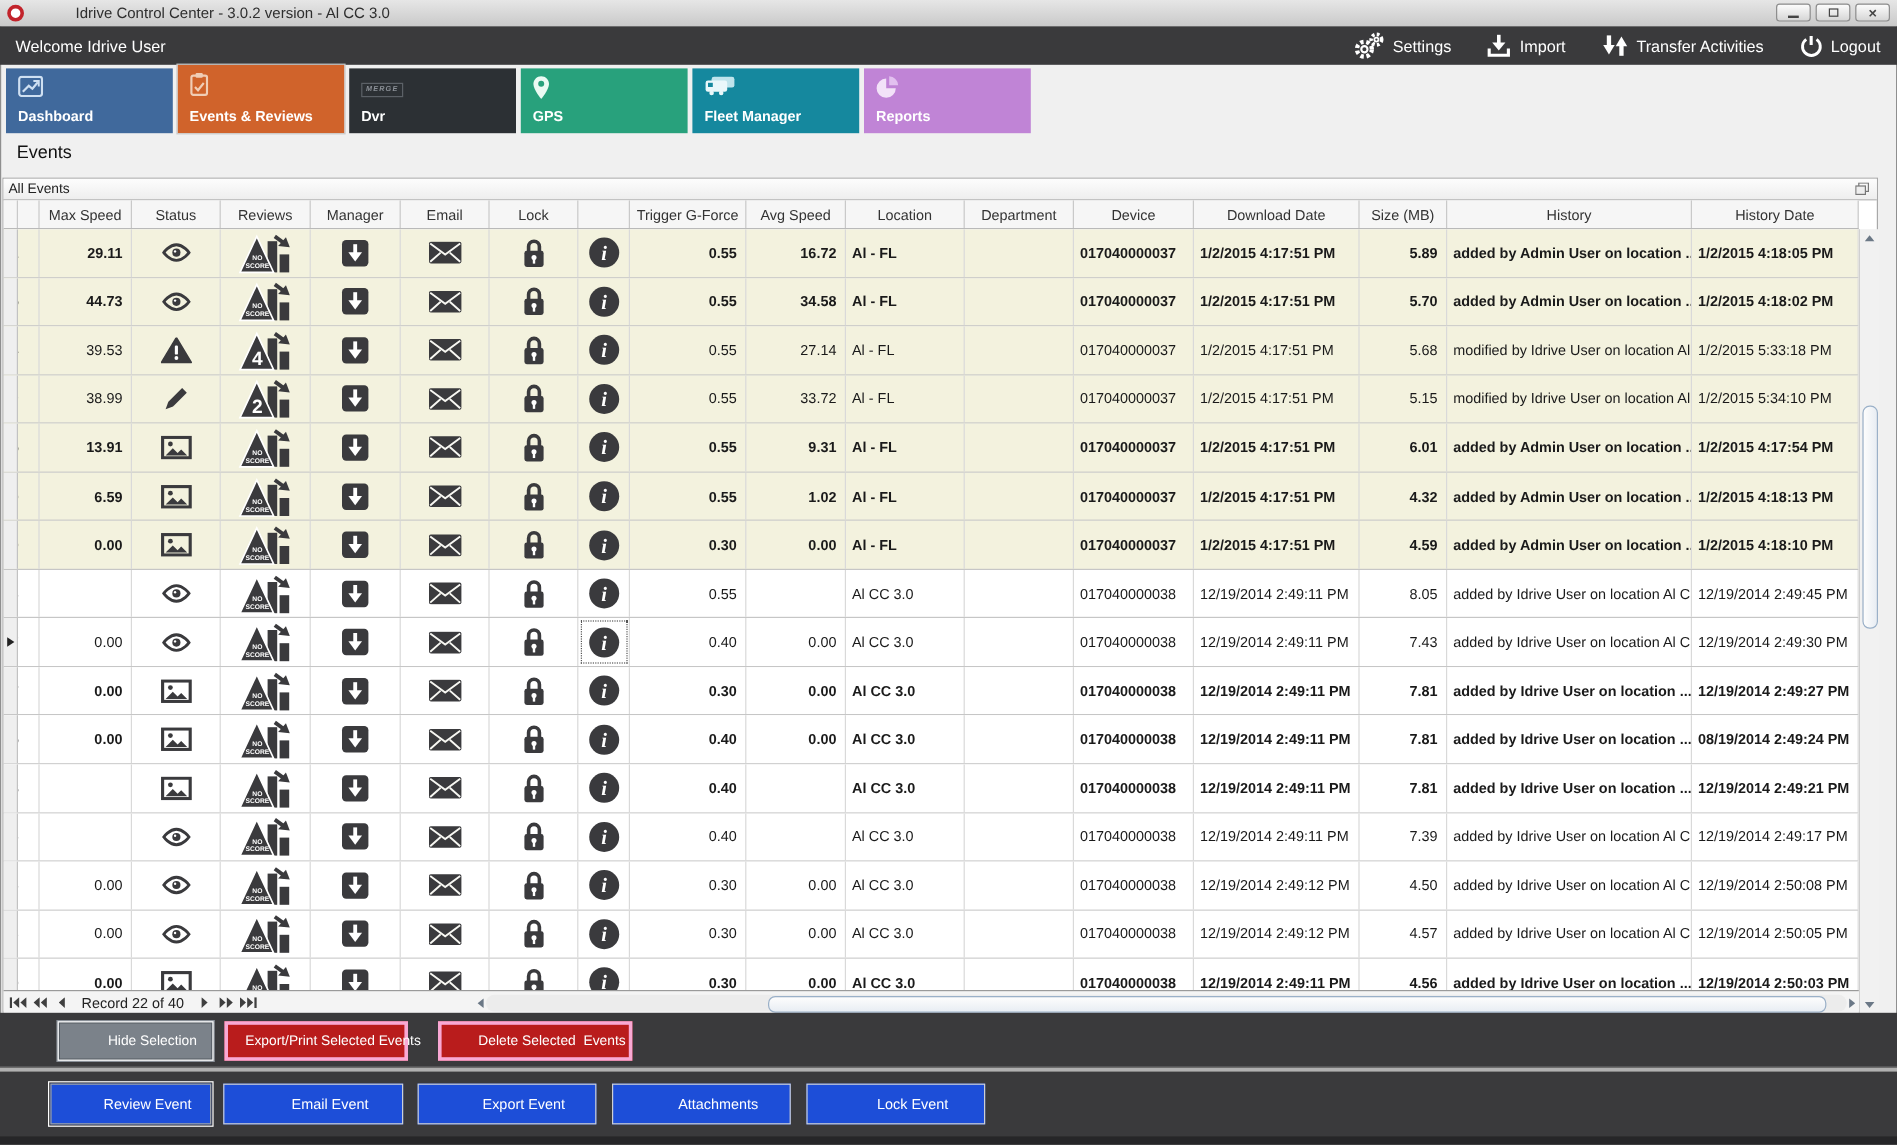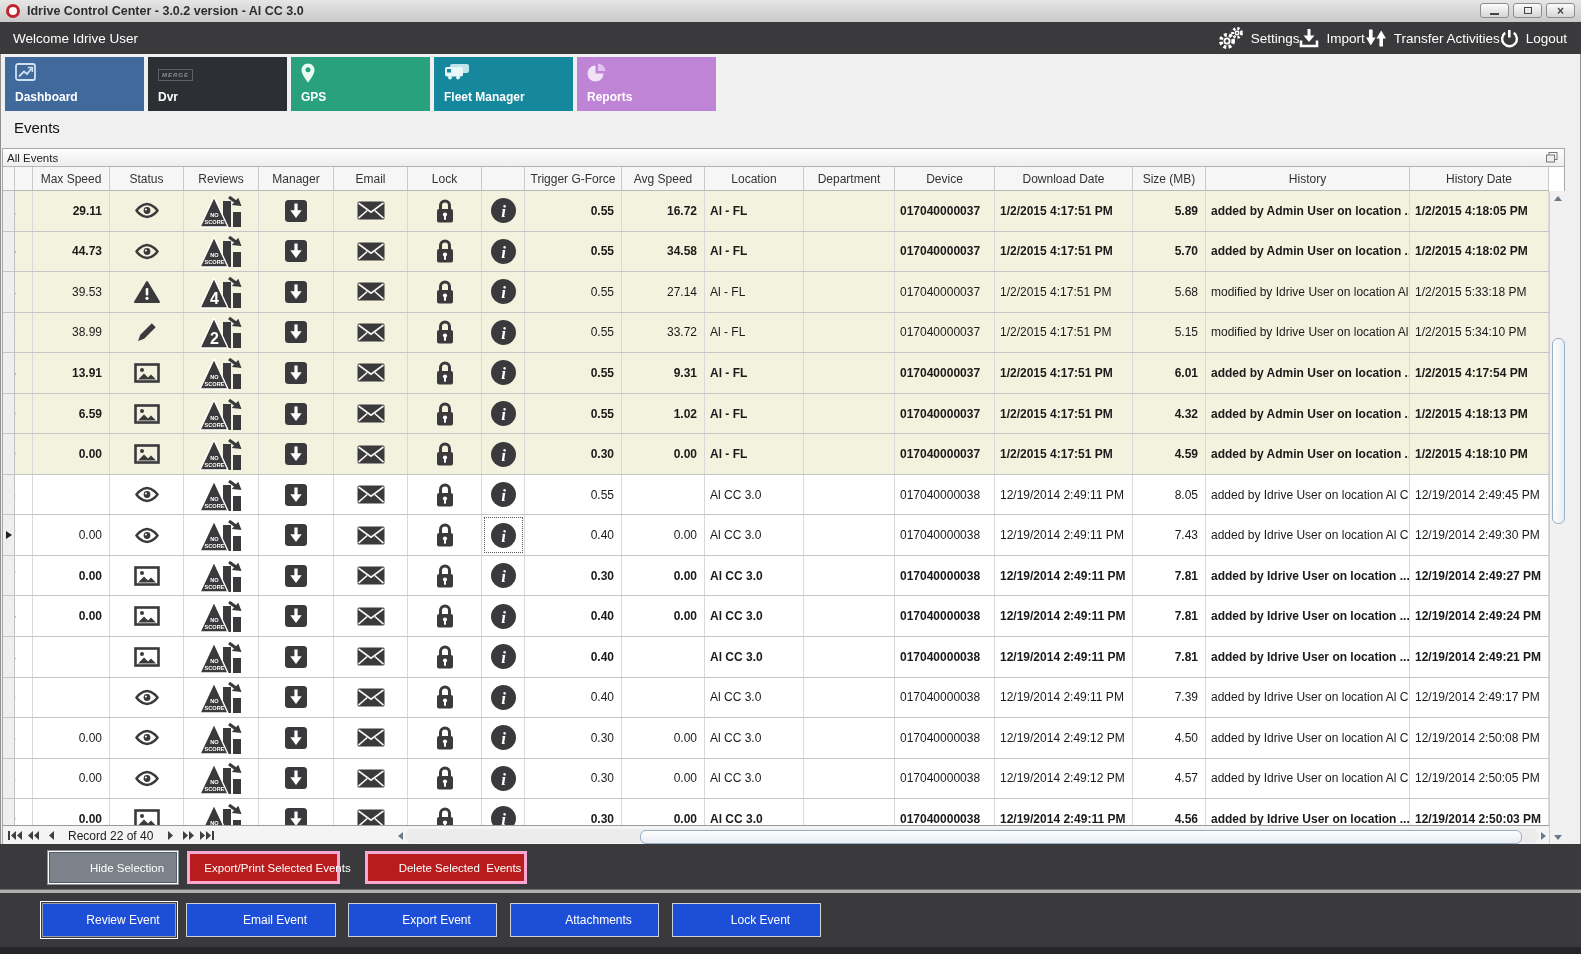--- a/index.html
+++ b/index.html
@@ -8,33 +8,33 @@
     font-family:"Liberation Sans","DejaVu Sans",sans-serif;
     background:#f0f0f0;
     box-shadow:inset 0 0 0 1px #8f8f8f;
   }
   
   .titlebar{position:absolute;top:0;left:0;right:0;height:22px;
     background:linear-gradient(#e6e6e6,#c9c9c9);
     border-bottom:1px solid #9d9d9d;display:flex;align-items:center;}
   .app-icon{width:14px;height:14px;border-radius:50%;border:3.5px solid #c2232b;
     background:#fff;margin:0 7px 0 6px;box-sizing:border-box;}
-  .win-title{font-size:12.5px;font-weight:bold;color:#2e2e2e;}
+  .win-title{font-size:12.5px;font-weight:normal;color:#2e2e2e;margin-left:36px;}
   .win-btns{position:absolute;right:6px;top:3px;display:flex;gap:4px;}
   .win-btn{width:29px;height:15px;border:1px solid #8e8e8e;border-radius:3px;
     background:linear-gradient(#fcfcfc,#d6d6d6);display:flex;align-items:center;justify-content:center;
     padding:0;cursor:default;}
   .win-btn .bar{width:9px;height:2px;background:#444;margin-top:6px;}
   .win-btn .box{width:8px;height:7px;border:1.5px solid #444;box-sizing:border-box;}
   .win-btn .x{font-size:12px;font-weight:bold;color:#444;line-height:1;}
   
   .menubar{position:absolute;top:22px;left:0;right:0;height:32px;background:#3a3a3c;
     display:flex;align-items:center;color:#fff;}
   .welcome{font-size:13.5px;margin-left:13px;}
-  .menu-items{position:absolute;right:14px;display:flex;align-items:center;}
+  .menu-items{position:absolute;right:14px;display:flex;align-items:center;gap:30px;}
   .menu-item{display:flex;align-items:center;gap:7px;font-size:13.5px;cursor:default;}
   
   .tabstrip{position:absolute;top:54px;left:5px;height:57px;display:flex;gap:4px;align-items:flex-end;}
   .tab{width:139px;height:54px;box-sizing:border-box;padding:6px 10px;position:relative;color:#fff;}
   .tab.selected{height:57px;outline:1px solid #c8c8c8;}
   .tab .tab-label{position:absolute;left:10px;bottom:7px;font-size:12px;font-weight:bold;}
   .merge-badge{display:inline-block;border:1px solid #5c6167;color:#8b9097;
     font-size:6px;font-style:italic;font-weight:bold;letter-spacing:1px;padding:2px 3px;margin-top:2px;}
   
   .events-heading{position:absolute;top:119px;left:14px;font-size:15px;color:#111;}
@@ -160,20 +160,25 @@
       </span>
     </div>
 </div>
 
 <div class="tabstrip" id="tabstrip">
     <div class="tab" style="background: rgb(64, 105, 156);"><span><svg width="21" height="18" viewBox="0 0 21 18">
           <rect x="1" y="1" width="19" height="16" rx="2" fill="none" stroke="#cfe0f2" stroke-width="1.8"></rect>
           <path d="M4 13.5 L9 8.5 L12 11 L16.5 5.5" fill="none" stroke="#cfe0f2" stroke-width="1.8"></path>
           <path d="M12.8 4.5 H17.3 V9" fill="none" stroke="#cfe0f2" stroke-width="1.6"></path>
         </svg></span><span class="tab-label">Dashboard</span></div>
+    <div class="tab selected" style="background: rgb(208, 99, 43);"><span><svg width="16" height="20" viewBox="0 0 16 20">
+          <rect x="1.5" y="3" width="13" height="16" rx="1.5" fill="none" stroke="#f0cdb5" stroke-width="1.8"></rect>
+          <rect x="5" y="0.8" width="6" height="4" rx="1" fill="#f0cdb5"></rect>
+          <path d="M4.5 12.5 l2.5 2.7 4.8-6" fill="none" stroke="#f0cdb5" stroke-width="1.8"></path>
+        </svg></span><span class="tab-label">Events &amp; Reviews</span></div>
     <div class="tab" style="background: rgb(44, 48, 52);"><span class="merge-badge">MERGE</span><span class="tab-label">Dvr</span></div>
     <div class="tab" style="background: rgb(40, 161, 124);"><span><svg width="14" height="20" viewBox="0 0 14 20">
           <path d="M7 0.5 C3.4 0.5 0.5 3.4 0.5 7 c0 4.8 6.5 12.5 6.5 12.5 s6.5-7.7 6.5-12.5 C13.5 3.4 10.6 0.5 7 0.5 z" fill="#eafaf3"></path>
           <circle cx="7" cy="6.8" r="2.5" fill="#28a17c"></circle>
         </svg></span><span class="tab-label">GPS</span></div>
     <div class="tab" style="background: rgb(21, 136, 158);"><span><svg width="26" height="17" viewBox="0 0 26 17">
           <rect x="6" y="1" width="19" height="9" rx="2" fill="#bfe4ec"></rect>
           <rect x="1" y="4" width="18" height="9.5" rx="2" fill="#eaf7fa"></rect>
           <rect x="3" y="6" width="4" height="3.5" fill="#15889e"></rect>
           <circle cx="6" cy="14.5" r="1.9" fill="#eaf7fa"></circle>
@@ -1022,21 +1027,21 @@
           </span>
         </div>
         <div class="td num" style="width: 97px;">0.40</div>
         <div class="td num" style="width: 83px;">0.00</div>
         <div class="td txt" style="width: 99px;">Al CC 3.0</div>
         <div class="td txt" style="width: 91px;"></div>
         <div class="td txt" style="width: 100px;">017040000038</div>
         <div class="td txt" style="width: 138px;">12/19/2014 2:49:11 PM</div>
         <div class="td num" style="width: 73px;">7.81</div>
         <div class="td txt" style="width: 204px;">added by Idrive User on location ...</div>
-        <div class="td txt" style="width: 139px;">12/19/2014 2:49:24 PM</div>
+        <div class="td txt" style="width: 139px;">08/19/2014 2:49:24 PM</div>
       </div>
       <div class="tr bold">
         <div class="td ind" style="width: 12px;"></div>
         <div class="td idc" style="width: 18px;">
           <span class="clip">8</span>
         </div>
         <div class="td num" style="width: 77px;"></div>
         <div class="td ctr" style="width: 74px;">
           <span style="display: flex;">
             <svg width="26" height="20" viewBox="0 0 26 20">

